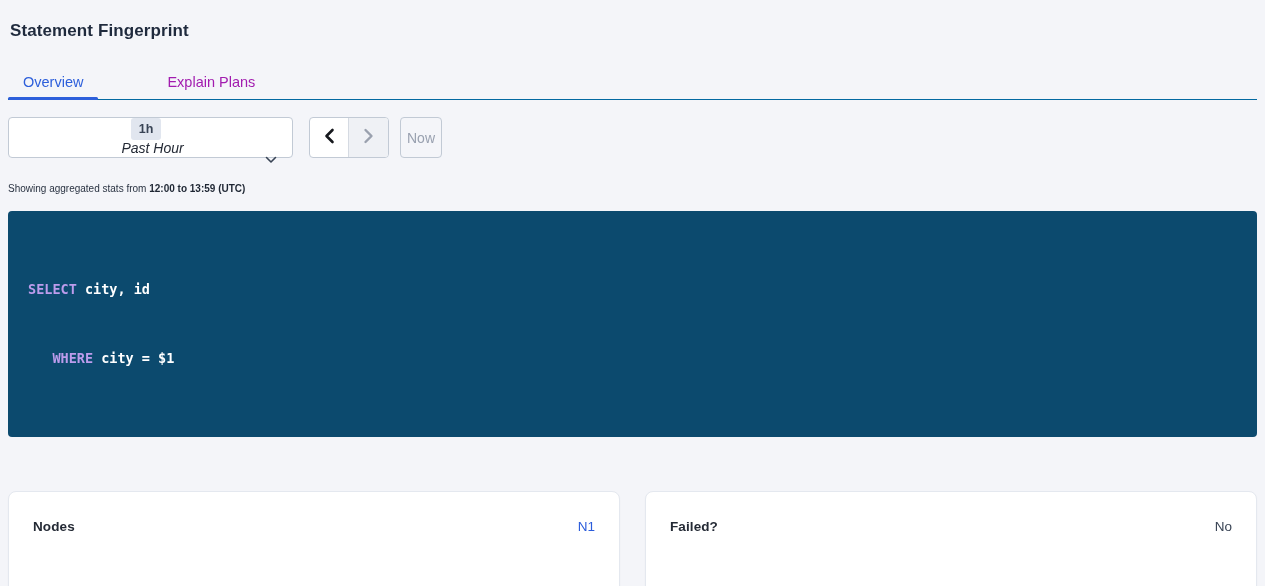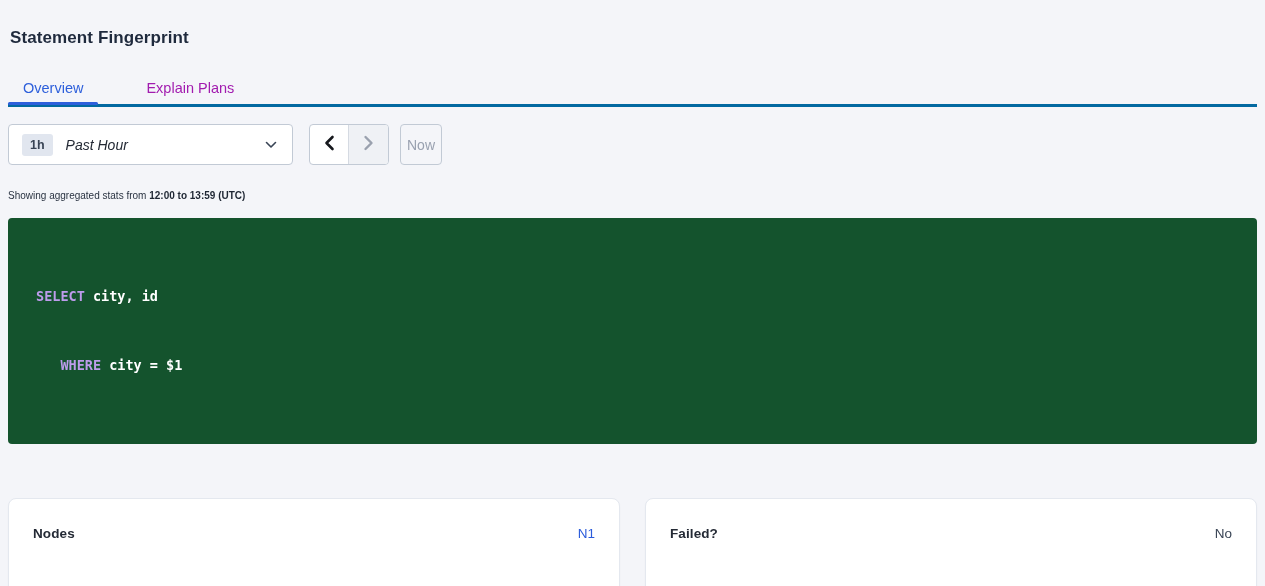--- a/index.html
+++ b/index.html
@@ -7,34 +7,35 @@
   body {
     background: #F4F5F9;
     font-family: "Liberation Sans", sans-serif;
     color: #242A35;
     overflow: hidden;
   }
   .content { padding: 0 8px; }
 
   
   .page-title {
-    padding-top: 28px;
+    padding-top: 21px;
     margin-left: 2px;
     font-size: 17px;
     font-weight: 700;
     color: #1F2A3D;
     letter-spacing: 0.1px;
   }
 
   
   .tabbar {
     display: flex;
     margin-top: 23px;
-    border-bottom: 3px solid #0369a1;
+    border-bottom: 1px solid #0369a1;
     height: 36px;
+    gap: 21px;
   }
   .tab {
     position: relative;
     padding: 0 15px;
     margin-right: 33px;
     font-size: 14.5px;
     color: #a21caf;
     display: flex;
     align-items: center;
     cursor: pointer;
@@ -56,22 +57,23 @@
     align-items: center;
   }
   .time-picker {
     width: 285px;
     height: 41px;
     background: #FFFFFF;
     border: 1px solid #C2CAD5;
     border-radius: 4px;
     display: flex;
     align-items: center;
-    padding: 0 15px 0 13px;
+    padding: 0 15px 0 19px;
     cursor: pointer;
+    flex-direction: column;
   }
   .time-badge {
     background: #E1E6EF;
     border-radius: 3px;
     padding: 4px 8px;
     font-size: 12.5px;
     font-weight: 700;
     color: #394455;
     margin-right: 13px;
   }
@@ -117,23 +119,23 @@
   .stats-line {
     margin-top: 25px;
     font-size: 10px;
     color: #2A3342;
   }
   .stats-line b { font-weight: 700; color: #1E2633; }
 
   
   .sql-box {
     margin-top: 17px;
-    background: #14532d;
-    border-radius: 4px;
-    padding: 21px 28px;
+    background: #0c4a6e;
+    border-radius: 4px;
+    padding: 21px 20px;
     font-family: "DejaVu Sans Mono", "Liberation Mono", monospace;
     font-size: 13.5px;
     font-weight: 700;
     color: #FFFFFF;
     line-height: 23px;
     white-space: pre;
   }
   .sql-box .kw { color: #BD9CEC; }
 
   

